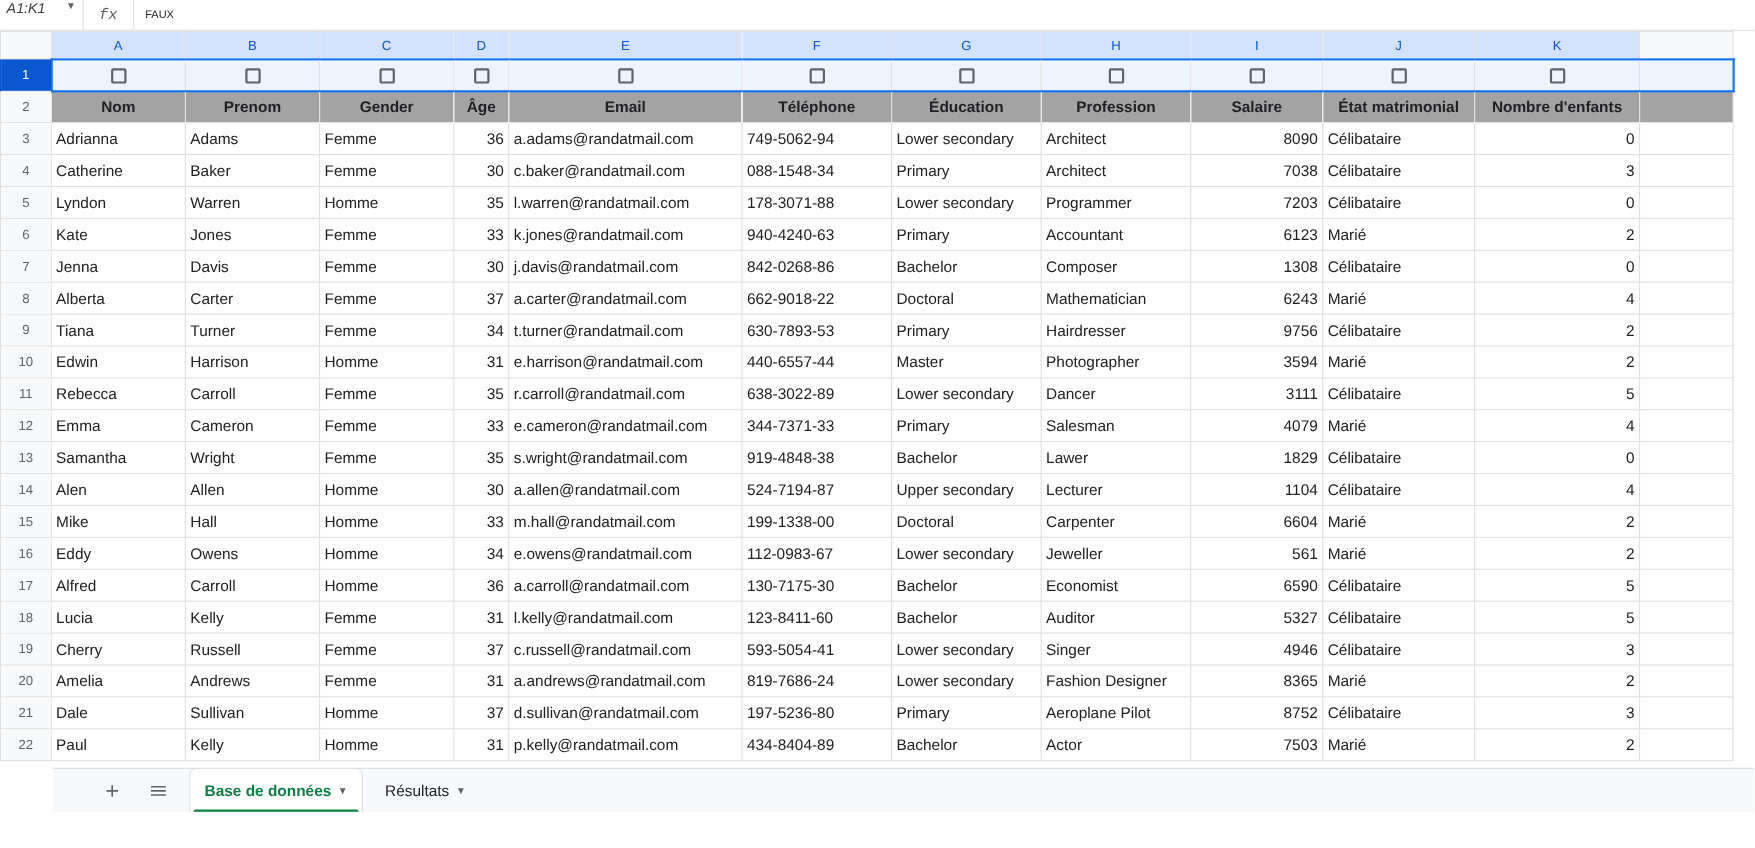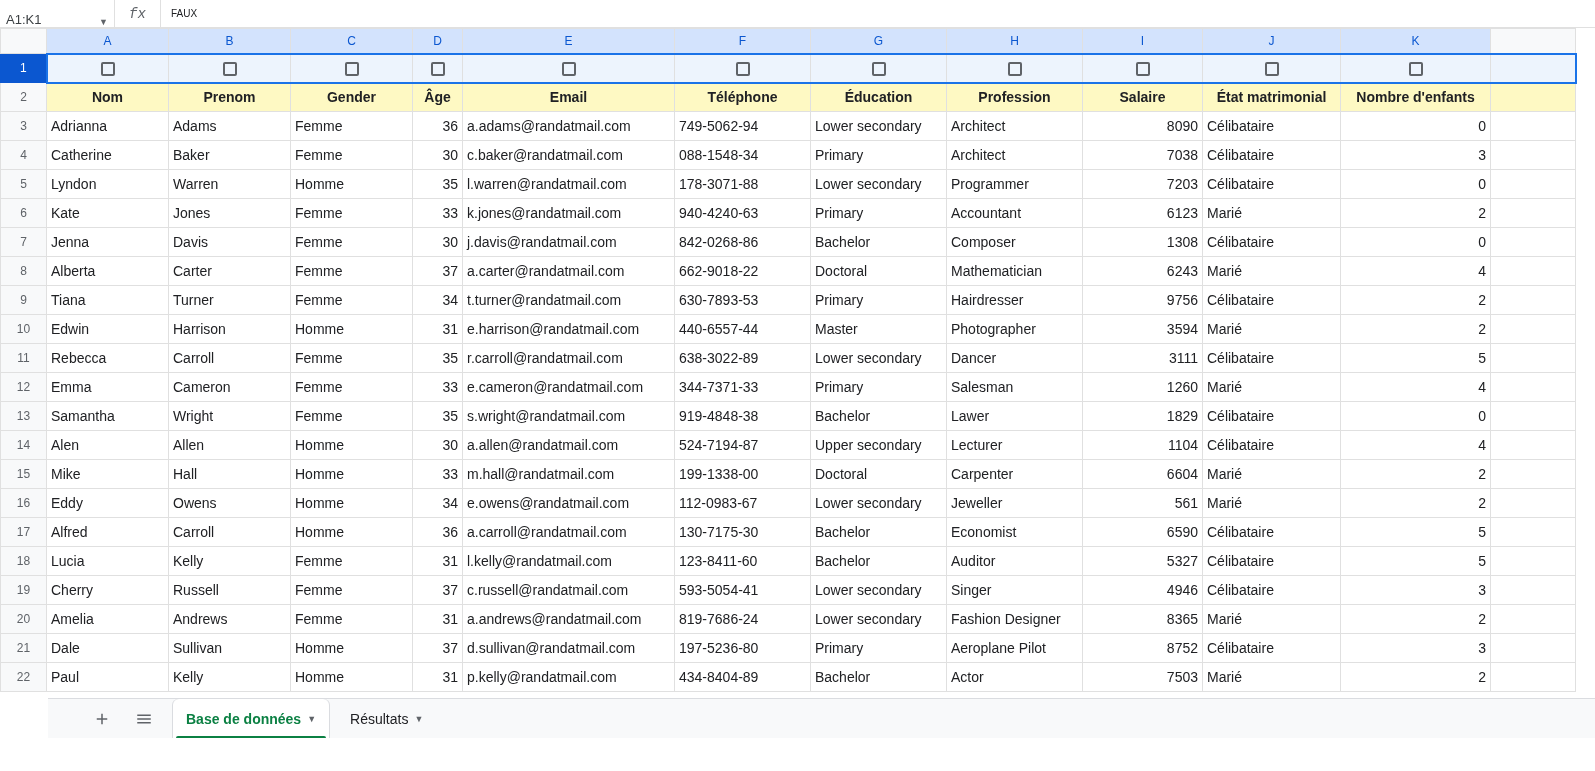--- a/index.html
+++ b/index.html
@@ -1,20 +1,20 @@
 <!DOCTYPE html>
 <html><head>
 <meta charset="utf-8">
 <style>
   * { box-sizing: border-box; margin: 0; padding: 0; }
   body { font-family: Arial, sans-serif; font-size: 13px; color: #202124; background: #fff; overflow: hidden; }
   
   
   .formula-bar { display: flex; align-items: center; height: 28px; border-bottom: 1px solid #e0e0e0; padding: 0; }
-  .name-box { width: 115px; display: flex; align-items: flex-end; padding: 0 6px; border-right: 1px solid #e0e0e0; height: 100%; }
+  .name-box { width: 76px; display: flex; align-items: flex-start; padding: 0 6px; border-right: 1px solid #e0e0e0; height: 100%; font-style: italic; }
   .name-box-text { flex: 1; font-size: 13px; color: #3c4043; }
   .name-box-arrow { color: #5f6368; font-size: 9px; }
   .fx-label { width: 46px; text-align: center; font-style: italic; color: #5f6368; font-size: 14px; border-right: 1px solid #e0e0e0; height: 100%; display: flex; align-items: center; justify-content: center; font-family: Liberation Mono, monospace; }
   .formula-input { flex: 1; padding: 0 10px; font-size: 10px; color: #202124; }
   
   
   .sheet-area { height: 670px; overflow: auto; position: relative; }
   .grid { border-collapse: collapse; table-layout: fixed; }
   .grid th, .grid td { border: 1px solid #e0e0e0; height: 29px; padding: 0 4px; overflow: hidden; white-space: nowrap; text-overflow: clip; font-size: 14px; }
   .grid thead th { background: #f8f9fa; font-weight: normal; color: #5f6368; text-align: center; height: 25px; font-size: 12px; position: sticky; top: 0; z-index: 2; }
@@ -23,21 +23,21 @@
   
   
   .grid tbody tr.sel td { background: rgba(26,115,232,0.08); }
   .grid tbody tr.sel td:first-of-type { border-left: 2px solid #1a73e8; }
   .grid tbody tr.sel td:last-of-type { border-right: 2px solid #1a73e8; }
   .grid tbody tr.sel td { border-top: 2px solid #1a73e8; border-bottom: 2px solid #1a73e8; }
   .grid tbody tr.sel .rownum { background: #0b57d0; color: #fff; border: 1px solid #0b57d0; }
   .grid thead th.selcol { background: #d3e3fd; color: #0b57d0; }
   
   
-  .grid tbody tr.hdr td { background: #fef9c3; font-weight: bold; text-align: center; }
+  .grid tbody tr.hdr td { background: #a3a3a3; font-weight: bold; text-align: center; }
   
   
   .cb { width: 14px; height: 14px; border: 2px solid #5f6368; border-radius: 2px; display: inline-block; vertical-align: middle; }
   .cbcell { text-align: center; }
   
   
   .num { text-align: right; padding-right: 6px; }
   
   
   
@@ -269,21 +269,21 @@
         <tr>
           <th class="rownum">12</th>
           <td>Emma</td>
           <td>Cameron</td>
           <td>Femme</td>
           <td class="num">33</td>
           <td>e.cameron@randatmail.com</td>
           <td>344-7371-33</td>
           <td>Primary</td>
           <td>Salesman</td>
-          <td class="num">1260</td>
+          <td class="num">4079</td>
           <td>Marié</td>
           <td class="num">4</td>
           <td></td>
         </tr>
         <tr>
           <th class="rownum">13</th>
           <td>Samantha</td>
           <td>Wright</td>
           <td>Femme</td>
           <td class="num">35</td>

